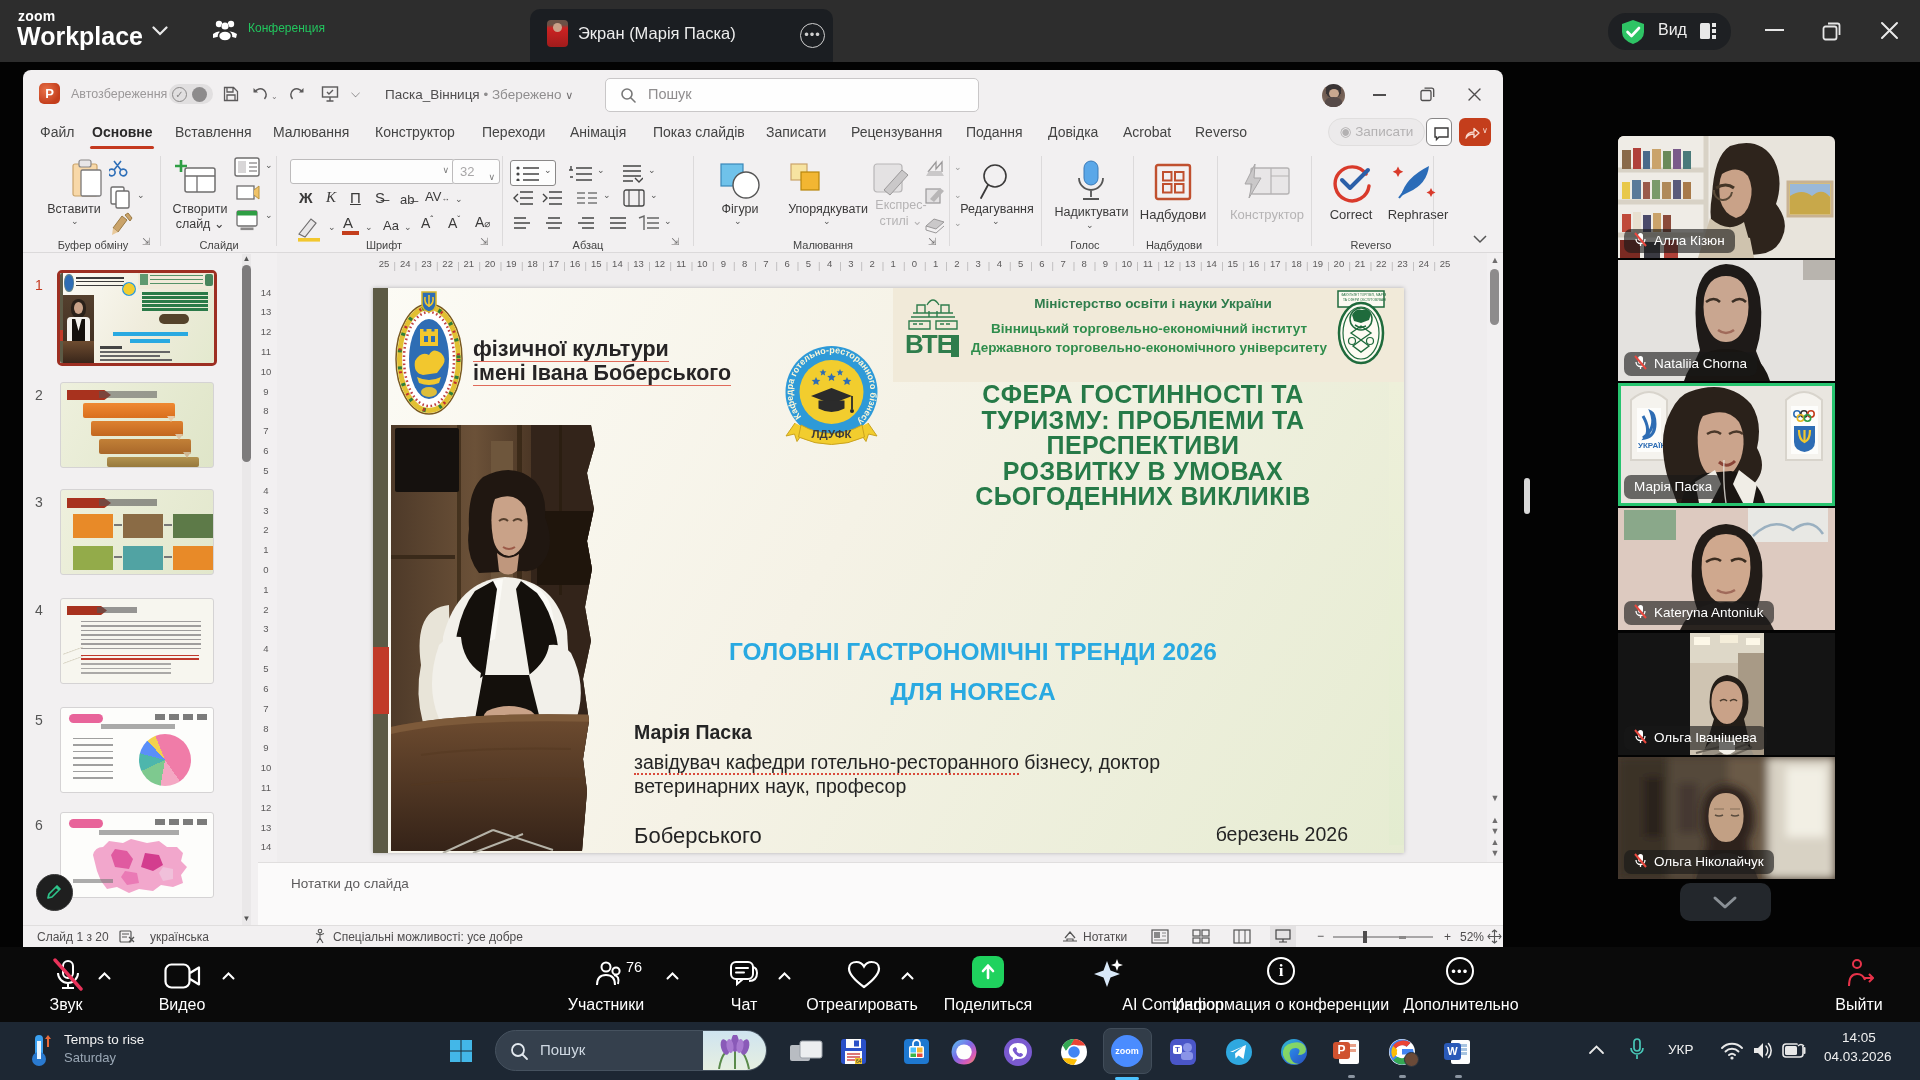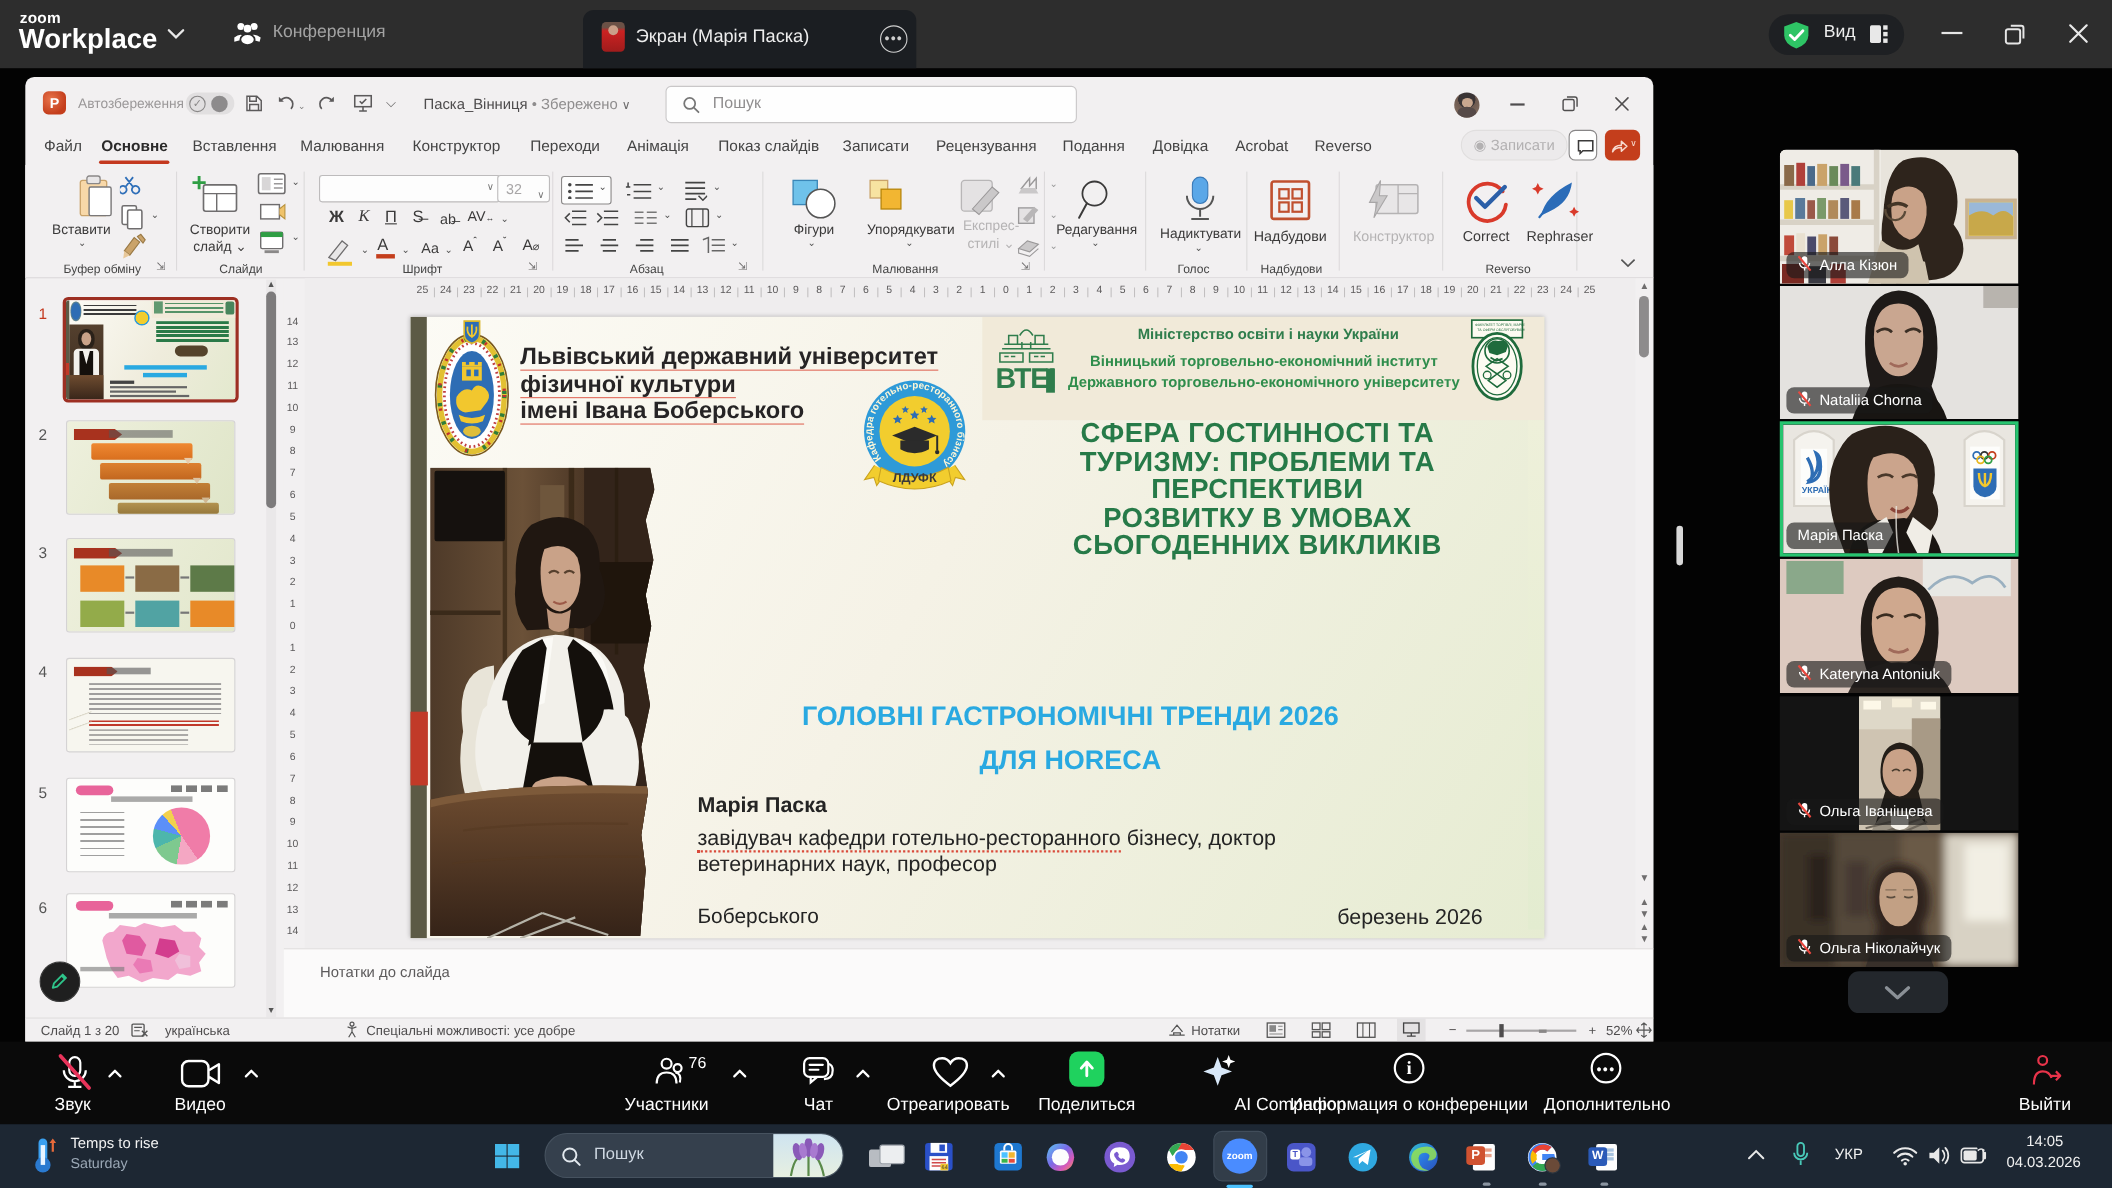--- a/index.html
+++ b/index.html
@@ -35,21 +35,21 @@
       </svg>
 
     <svg class="abs" style="left:212px;top:17px;" width="26" height="30" viewBox="0 0 26 30">
       <circle cx="7" cy="7" r="3.2" fill="#fff"></circle>
         <circle cx="19" cy="7" r="3.2" fill="#fff"></circle>
       <circle cx="13" cy="10" r="4.2" fill="#2d2d2d"></circle>
         <circle cx="13" cy="9" r="3.6" fill="#fff"></circle>
       <path d="M1 17 q6 -5 11 0 q6 -5 13 0 l-1 4 q-11 -4 -23 0 z" fill="#fff"></path>
       <ellipse cx="13" cy="19" rx="6.5" ry="5" fill="#fff" stroke="#2d2d2d" stroke-width="1.6"></ellipse>
     </svg>
-    <div class="abs" style="left:248px;top:21px;color:#a3a3a3;font-size:16px;">Конференция</div>
+    <div class="abs" style="left:248px;top:21px;color:#22c55e;font-size:12px;">Конференция</div>
 
     <div id="ztab">
       <div class="abs" style="left:17px;top:11px;width:21px;height:27px;border-radius:4px;background:linear-gradient(#6b5146 18%, #c22 30%, #a01c1c);overflow:hidden;">
         <div class="abs" style="left:6px;top:3px;width:9px;height:9px;border-radius:50%;background:#caa089;"></div>
       </div>
       <div class="abs" style="left:48px;top:15px;color:#ededed;font-size:16.5px;">Экран (Марія Паска)</div>
       <div class="abs" style="left:270px;top:14px;width:25px;height:25px;border:1.6px solid #cfcfcf;border-radius:50%;color:#cfcfcf;font-size:13px;letter-spacing:1px;text-align:center;line-height:22px;">•••</div>
     </div>
 
     <div class="abs" style="left:1608px;top:13px;width:123px;height:37px;background:#1e2023;border-radius:18px;"></div>
@@ -638,21 +638,21 @@
           <rect x="31" y="47" width="4" height="6" fill="#2e6db4"></rect>
             <rect x="38" y="47" width="4" height="6" fill="#2e6db4"></rect>
           <path d="M22 72 q6 -10 14 -6 q4 -8 12 -2 q6 6 2 12 l-6 8 -14 2 q-10 -2 -8 -14" fill="#f2c72e"></path>
           <path d="M24 88 q12 6 24 0 l-2 6 q-10 4 -20 0 z" fill="#f2c72e"></path>
           <ellipse cx="36" cy="103" rx="8" ry="5" fill="#f2c72e" opacity=".9"></ellipse>
           <path d="M29 3 h14 v12 q0 6 -7 8 q-7 -2 -7 -8 z" fill="#2e6db4" stroke="#d8b62a" stroke-width="1.5"></path>
           <path d="M36 6 v12 M32 8 q-1 7 4 9 q5 -2 4 -9" stroke="#f2c72e" stroke-width="1.6" fill="none"></path>
         </svg>
 
         <div class="abs" style="left:100px;top:24px;width:420px;font-size:21.5px;line-height:24.5px;font-weight:bold;color:#262425;">
-          <span style="border-bottom:1.5px solid #e06a5a;">Львівський державний університет</span><br>
+          <br>
           <span style="border-bottom:1.5px solid #e06a5a;">фізичної культури</span><br>
           <span style="border-bottom:1.5px solid #e06a5a;">імені Івана Боберського</span>
         </div>
 
         <svg class="abs" style="left:409px;top:57px;" width="99" height="103" viewBox="0 0 99 103">
           <circle cx="49.5" cy="47" r="46" fill="#2e9ad8"></circle>
           <circle cx="49.5" cy="47" r="32" fill="#f2cd2e"></circle>
           <defs>
               <path id="arcT" d="M49.5 86 a39 39 0 1 1 .01 0"></path>
             </defs>
@@ -767,21 +767,21 @@
 
         <div class="abs" style="left:560px;top:94px;width:420px;text-align:center;color:#267a48;font-weight:bold;font-size:25px;line-height:25.5px;letter-spacing:.4px;">СФЕРА ГОСТИННОСТІ ТА ТУРИЗМУ: ПРОБЛЕМИ ТА ПЕРСПЕКТИВИ<br>РОЗВИТКУ В УМОВАХ СЬОГОДЕННИХ ВИКЛИКІВ</div>
 
 
         <div class="abs" style="left:300px;top:350px;width:600px;text-align:center;color:#29a9e1;font-weight:bold;font-size:24.5px;">ГОЛОВНІ ГАСТРОНОМІЧНІ ТРЕНДИ 2026</div>
         <div class="abs" style="left:300px;top:390px;width:600px;text-align:center;color:#29a9e1;font-weight:bold;font-size:24.5px;">ДЛЯ HORECA</div>
 
         <div class="abs" style="left:261px;top:433px;color:#242424;font-weight:bold;font-size:19.5px;">Марія Паска</div>
         <div class="abs" style="left:261px;top:463px;color:#242424;font-size:19.5px;white-space:nowrap;"><span style="border-bottom:2px dotted #d94a3a;">завідувач кафедри готельно-ресторанного</span> бізнесу, доктор</div>
         <div class="abs" style="left:261px;top:487px;color:#242424;font-size:19.5px;white-space:nowrap;">ветеринарних наук, професор</div>
-        <div class="abs" style="left:261px;top:535px;color:#242424;font-size:19px;">Боберського</div>
+        <div class="abs" style="left:261px;top:535px;color:#242424;font-size:22px;">Боберського</div>
         <div class="abs" style="left:790px;top:535px;width:185px;color:#242424;font-size:19.5px;text-align:right;">березень 2026</div>
       </div>
     </div>
 
     <div class="abs" style="left:1464px;top:183px;width:16px;height:609px;background:#f2f0f1;">
       <div class="abs" style="left:0;top:2px;width:16px;text-align:center;color:#6f6d6e;font-size:9px;">▲</div>
       <div class="abs" style="left:3px;top:16px;width:9px;height:56px;background:#8d8b8c;border-radius:5px;"></div>
       <div class="abs" style="left:0;top:540px;width:16px;text-align:center;color:#6f6d6e;font-size:9px;">▼</div>
       <div class="abs" style="left:0;top:562px;width:16px;text-align:center;color:#6f6d6e;font-size:9px;line-height:11px;">▲<br>▼<br>▲<br>▼</div>
     </div>

